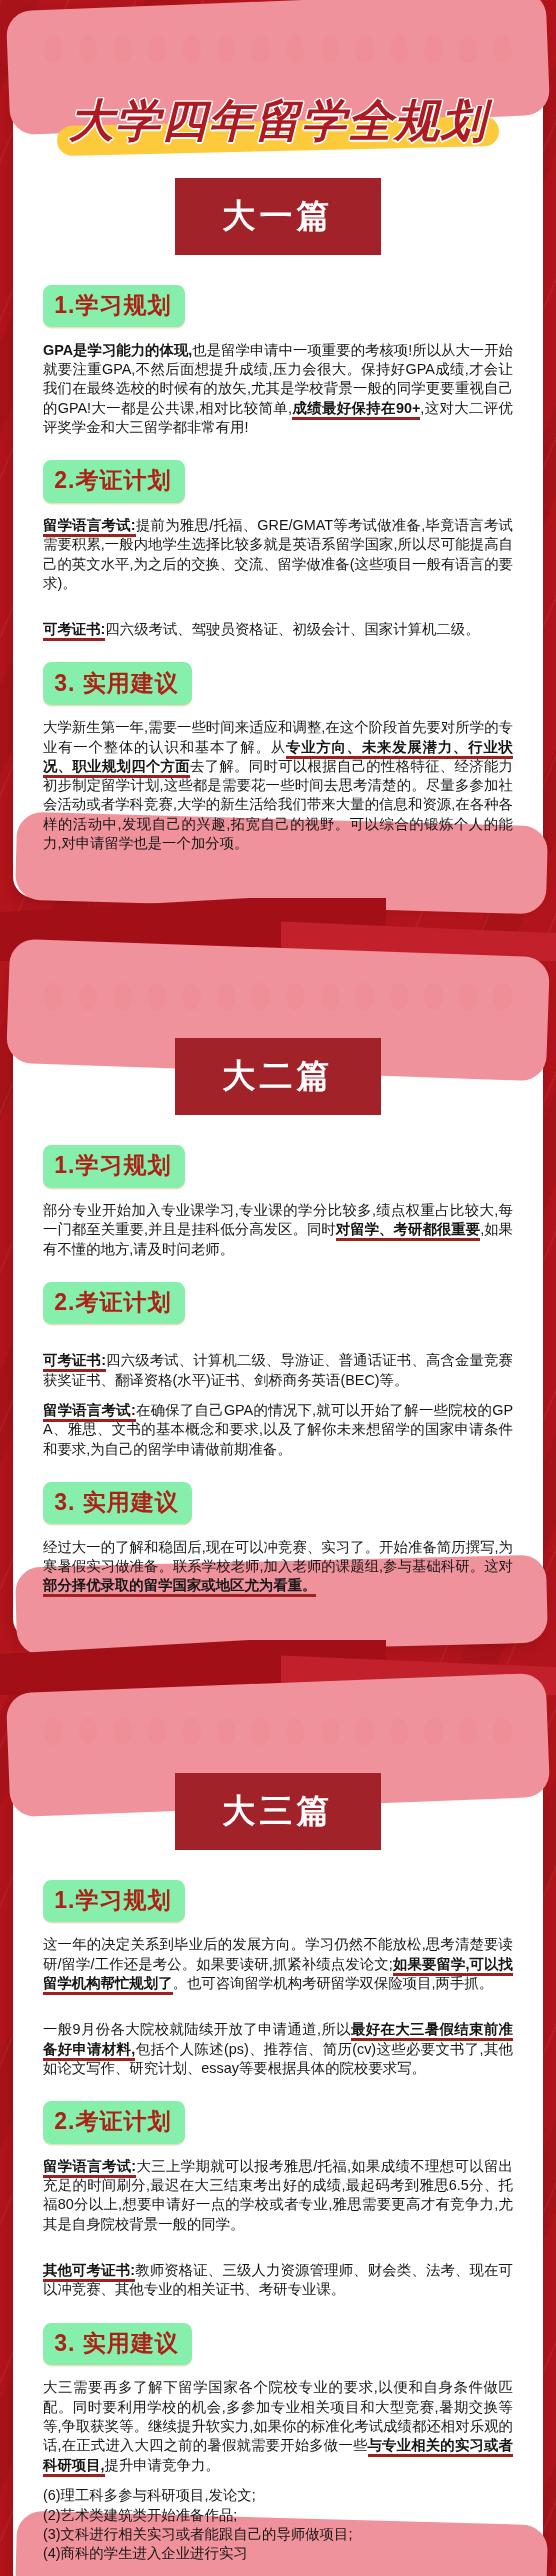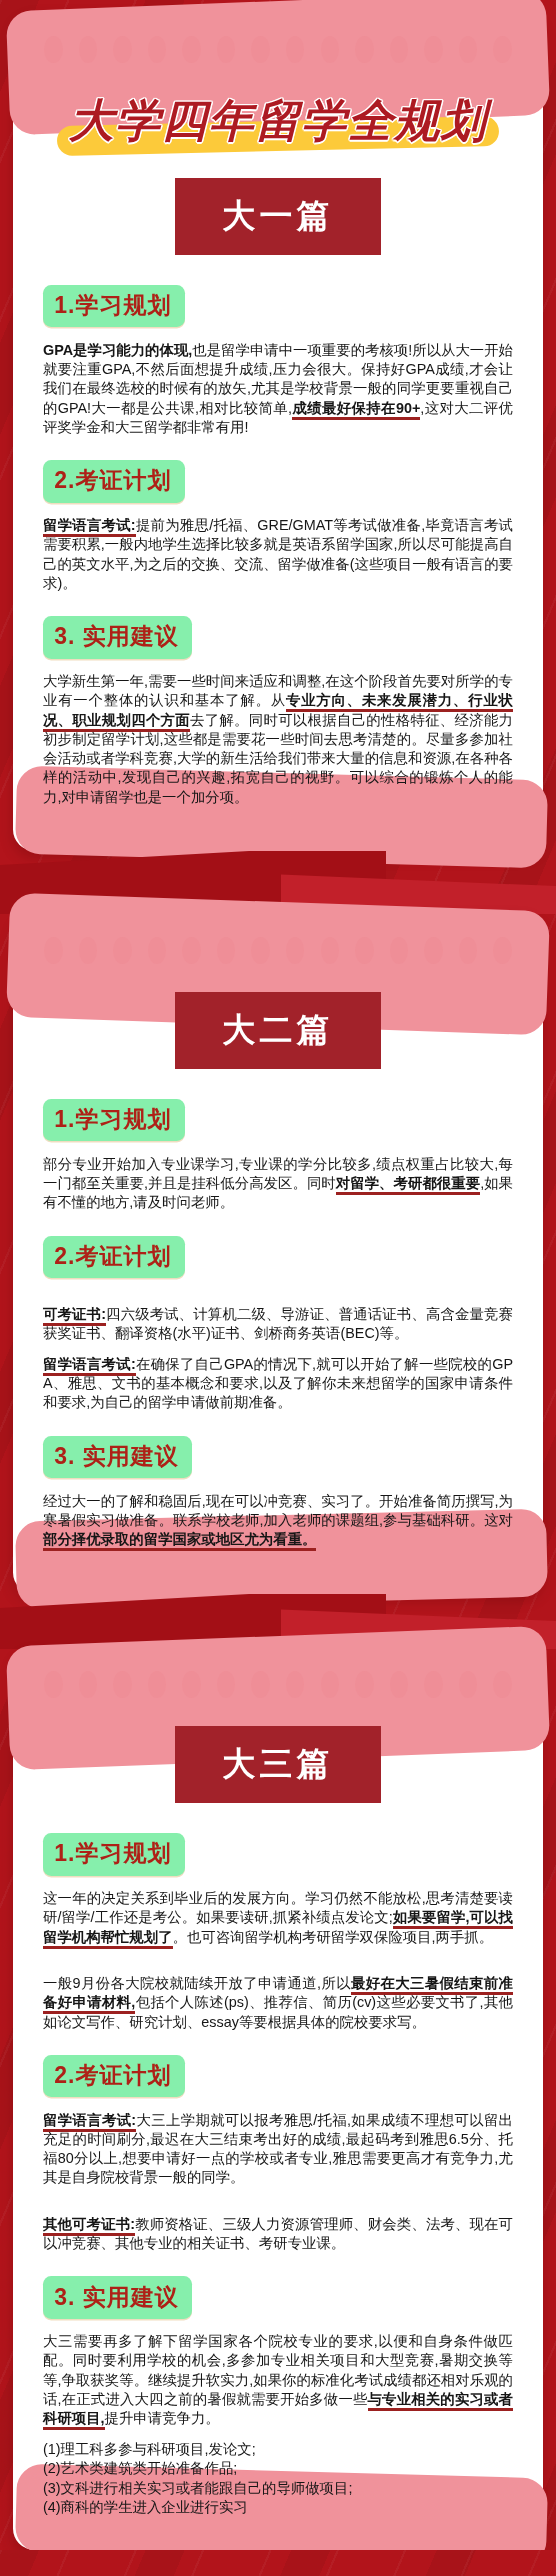--- a/index.html
+++ b/index.html
@@ -186,20 +186,21 @@
       <h1 class="main-title">大学四年留学全规划</h1>
     </div>
     <div class="chapter-box">
       <span>大一篇</span>
     </div>
     <div class="blocks">
         <div class="badge"><span>1.学习规划</span></div>
         <p class="para"><span class="b">GPA是学习能力的体现,</span><span>也是留学申请中一项重要的考核项!所以从大一开始就要注重GPA,不然后面想提升成绩,压力会很大。保持好GPA成绩,才会让我们在最终选校的时候有的放矢,尤其是学校背景一般的同学更要重视自己的GPA!大一都是公共课,相对比较简单,</span><span class="b u">成绩最好保持在90+</span><span>,这对大二评优评奖学金和大三留学都非常有用!</span></p>
         <div class="badge"><span>2.考证计划</span></div>
         <p class="para"><span class="b u">留学语言考试:</span><span>提前为雅思/托福、GRE/GMAT等考试做准备,毕竟语言考试需要积累,一般内地学生选择比较多就是英语系留学国家,所以尽可能提高自己的英文水平,为之后的交换、交流、留学做准备(这些项目一般有语言的要求)。</span></p>
+        <p class="para gap-top"><span class="b u">可考证书:</span><span>四六级考试、驾驶员资格证、初级会计、国家计算机二级。</span></p>
         <div class="badge"><span>3. 实用建议</span></div>
         <p class="para"><span>大学新生第一年,需要一些时间来适应和调整,在这个阶段首先要对所学的专业有一个整体的认识和基本了解。从</span><span class="b u">专业方向、未来发展潜力、行业状况、职业规划四个方面</span><span>去了解。同时可以根据自己的性格特征、经济能力初步制定留学计划,这些都是需要花一些时间去思考清楚的。尽量多参加社会活动或者学科竞赛,大学的新生活给我们带来大量的信息和资源,在各种各样的活动中,发现自己的兴趣,拓宽自己的视野。可以综合的锻炼个人的能力,对申请留学也是一个加分项。</span></p>
       </div>
   </section>
 
   <div class="gap g1">
     <div class="band dark"></div>
     <div class="band light"></div>
   </div>
 
@@ -261,21 +262,21 @@
     </div>
     <div class="blocks">
         <div class="badge"><span>1.学习规划</span></div>
         <p class="para"><span>这一年的决定关系到毕业后的发展方向。学习仍然不能放松,思考清楚要读研/留学/工作还是考公。如果要读研,抓紧补绩点发论文;</span><span class="b u">如果要留学,可以找留学机构帮忙规划了</span><span>。也可咨询留学机构考研留学双保险项目,两手抓。</span></p>
         <p class="para gap-top"><span>一般9月份各大院校就陆续开放了申请通道,所以</span><span class="b u">最好在大三暑假结束前准备好申请材料,</span><span>包括个人陈述(ps)、推荐信、简历(cv)这些必要文书了,其他如论文写作、研究计划、essay等要根据具体的院校要求写。</span></p>
         <div class="badge"><span>2.考证计划</span></div>
         <p class="para"><span class="b u">留学语言考试:</span><span>大三上学期就可以报考雅思/托福,如果成绩不理想可以留出充足的时间刷分,最迟在大三结束考出好的成绩,最起码考到雅思6.5分、托福80分以上,想要申请好一点的学校或者专业,雅思需要更高才有竞争力,尤其是自身院校背景一般的同学。</span></p>
         <p class="para gap-top"><span class="b u">其他可考证书:</span><span>教师资格证、三级人力资源管理师、财会类、法考、现在可以冲竞赛、其他专业的相关证书、考研专业课。</span></p>
         <div class="badge"><span>3. 实用建议</span></div>
         <p class="para"><span>大三需要再多了解下留学国家各个院校专业的要求,以便和自身条件做匹配。同时要利用学校的机会,多参加专业相关项目和大型竞赛,暑期交换等等,争取获奖等。继续提升软实力,如果你的标准化考试成绩都还相对乐观的话,在正式进入大四之前的暑假就需要开始多做一些</span><span class="b u">与专业相关的实习或者科研项目,</span><span>提升申请竞争力。</span></p>
-        <p class="para tight"><span>(1)理工科多参与科研项目,发论文;</span></p>
+        <p class="para tight"><span>(6)理工科多参与科研项目,发论文;</span></p>
         <p class="para tight"><span>(2)艺术类建筑类开始准备作品;</span></p>
         <p class="para tight"><span>(3)文科进行相关实习或者能跟自己的导师做项目;</span></p>
         <p class="para tight"><span>(4)商科的学生进入企业进行实习</span></p>
       </div>
   </section>
 
 </div>
 
 
 </body></html>

